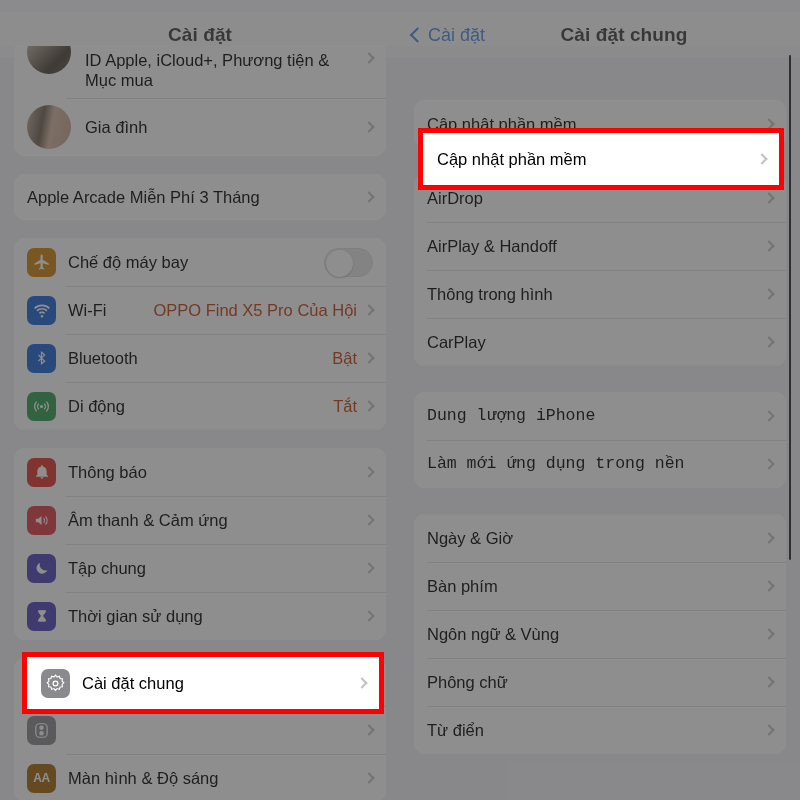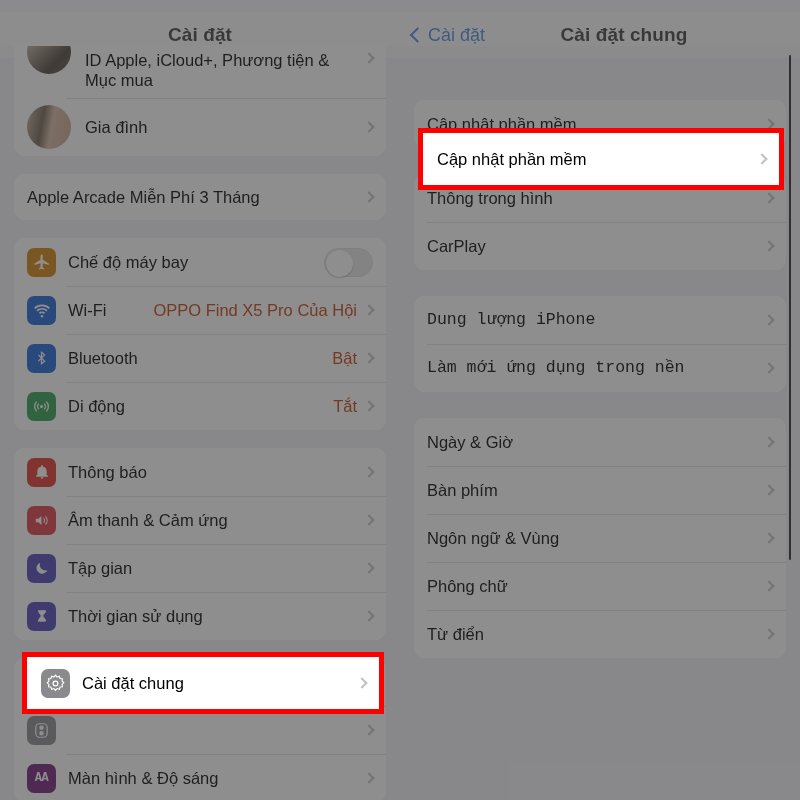--- a/index.html
+++ b/index.html
@@ -282,21 +282,21 @@
           </div>
           <div class="row-label">Âm thanh &amp; Cảm ứng</div>
           <div class="chev"></div>
         </div>
         <div class="row has-icon">
           <div class="row-icon" style="background:#4b42b8;">
             <svg width="16" height="16" viewBox="0 0 24 24" fill="#fff">
                 <path d="M20 15.2A8.4 8.4 0 0 1 9.3 4.2a8.4 8.4 0 1 0 10.7 11z"></path>
               </svg>
           </div>
-          <div class="row-label">Tập gian</div>
+          <div class="row-label">Tập chung</div>
           <div class="chev"></div>
         </div>
         <div class="row has-icon">
           <div class="row-icon" style="background:#4b42b8;">
             <svg width="14" height="17" viewBox="0 0 24 24" fill="#fff">
                 <path d="M6 2h12v2l-5 7 5 7v2H6v-2l5-7-5-7z" stroke="#fff" stroke-width="1.6" fill="#fff"></path>
               </svg>
           </div>
           <div class="row-label">Thời gian sử dụng</div>
           <div class="chev"></div>
@@ -318,21 +318,21 @@
           <div class="row-icon" style="background:#8a8a8e;">
             <svg width="17" height="17" viewBox="0 0 24 24" fill="none" stroke="#fff" stroke-width="1.7">
                 <rect x="4" y="2.5" width="16" height="19" rx="5"></rect>
                 <circle cx="12" cy="8" r="2.3" fill="#fff"></circle>
                 <circle cx="12" cy="16" r="2.3" fill="#fff"></circle>
               </svg>
           </div>
           <div class="chev"></div>
         </div>
         <div class="row has-icon">
-          <div class="row-icon" style="background:#701a75;font-size:12px;font-weight:bold;letter-spacing:-.5px;font-family:Liberation Mono, monospace;">AA</div>
+          <div class="row-icon" style="background:#a16207;font-size:12px;font-weight:bold;letter-spacing:-.5px;">AA</div>
           <div class="row-label">Màn hình &amp; Độ sáng</div>
           <div class="chev"></div>
         </div>
       </div>
 
     </div>
   </div>
 
   <div class="pane" id="pane-right">
     <div class="pane-header">
@@ -346,20 +346,28 @@
     <div class="scroll-body" style="padding-top:42px;">
 
       <div class="group">
         <div class="row" style="height:48px;">
           <div class="row-label">Cập nhật phần mềm</div>
           <div class="chev"></div>
         </div>
       </div>
 
       <div class="group" style="margin-top:26px;">
+        <div class="row">
+          <div class="row-label">AirDrop</div>
+          <div class="chev"></div>
+        </div>
+        <div class="row">
+          <div class="row-label">AirPlay &amp; Handoff</div>
+          <div class="chev"></div>
+        </div>
         <div class="row">
           <div class="row-label">Thông trong hình</div>
           <div class="chev"></div>
         </div>
         <div class="row">
           <div class="row-label">CarPlay</div>
           <div class="chev"></div>
         </div>
       </div>
 

